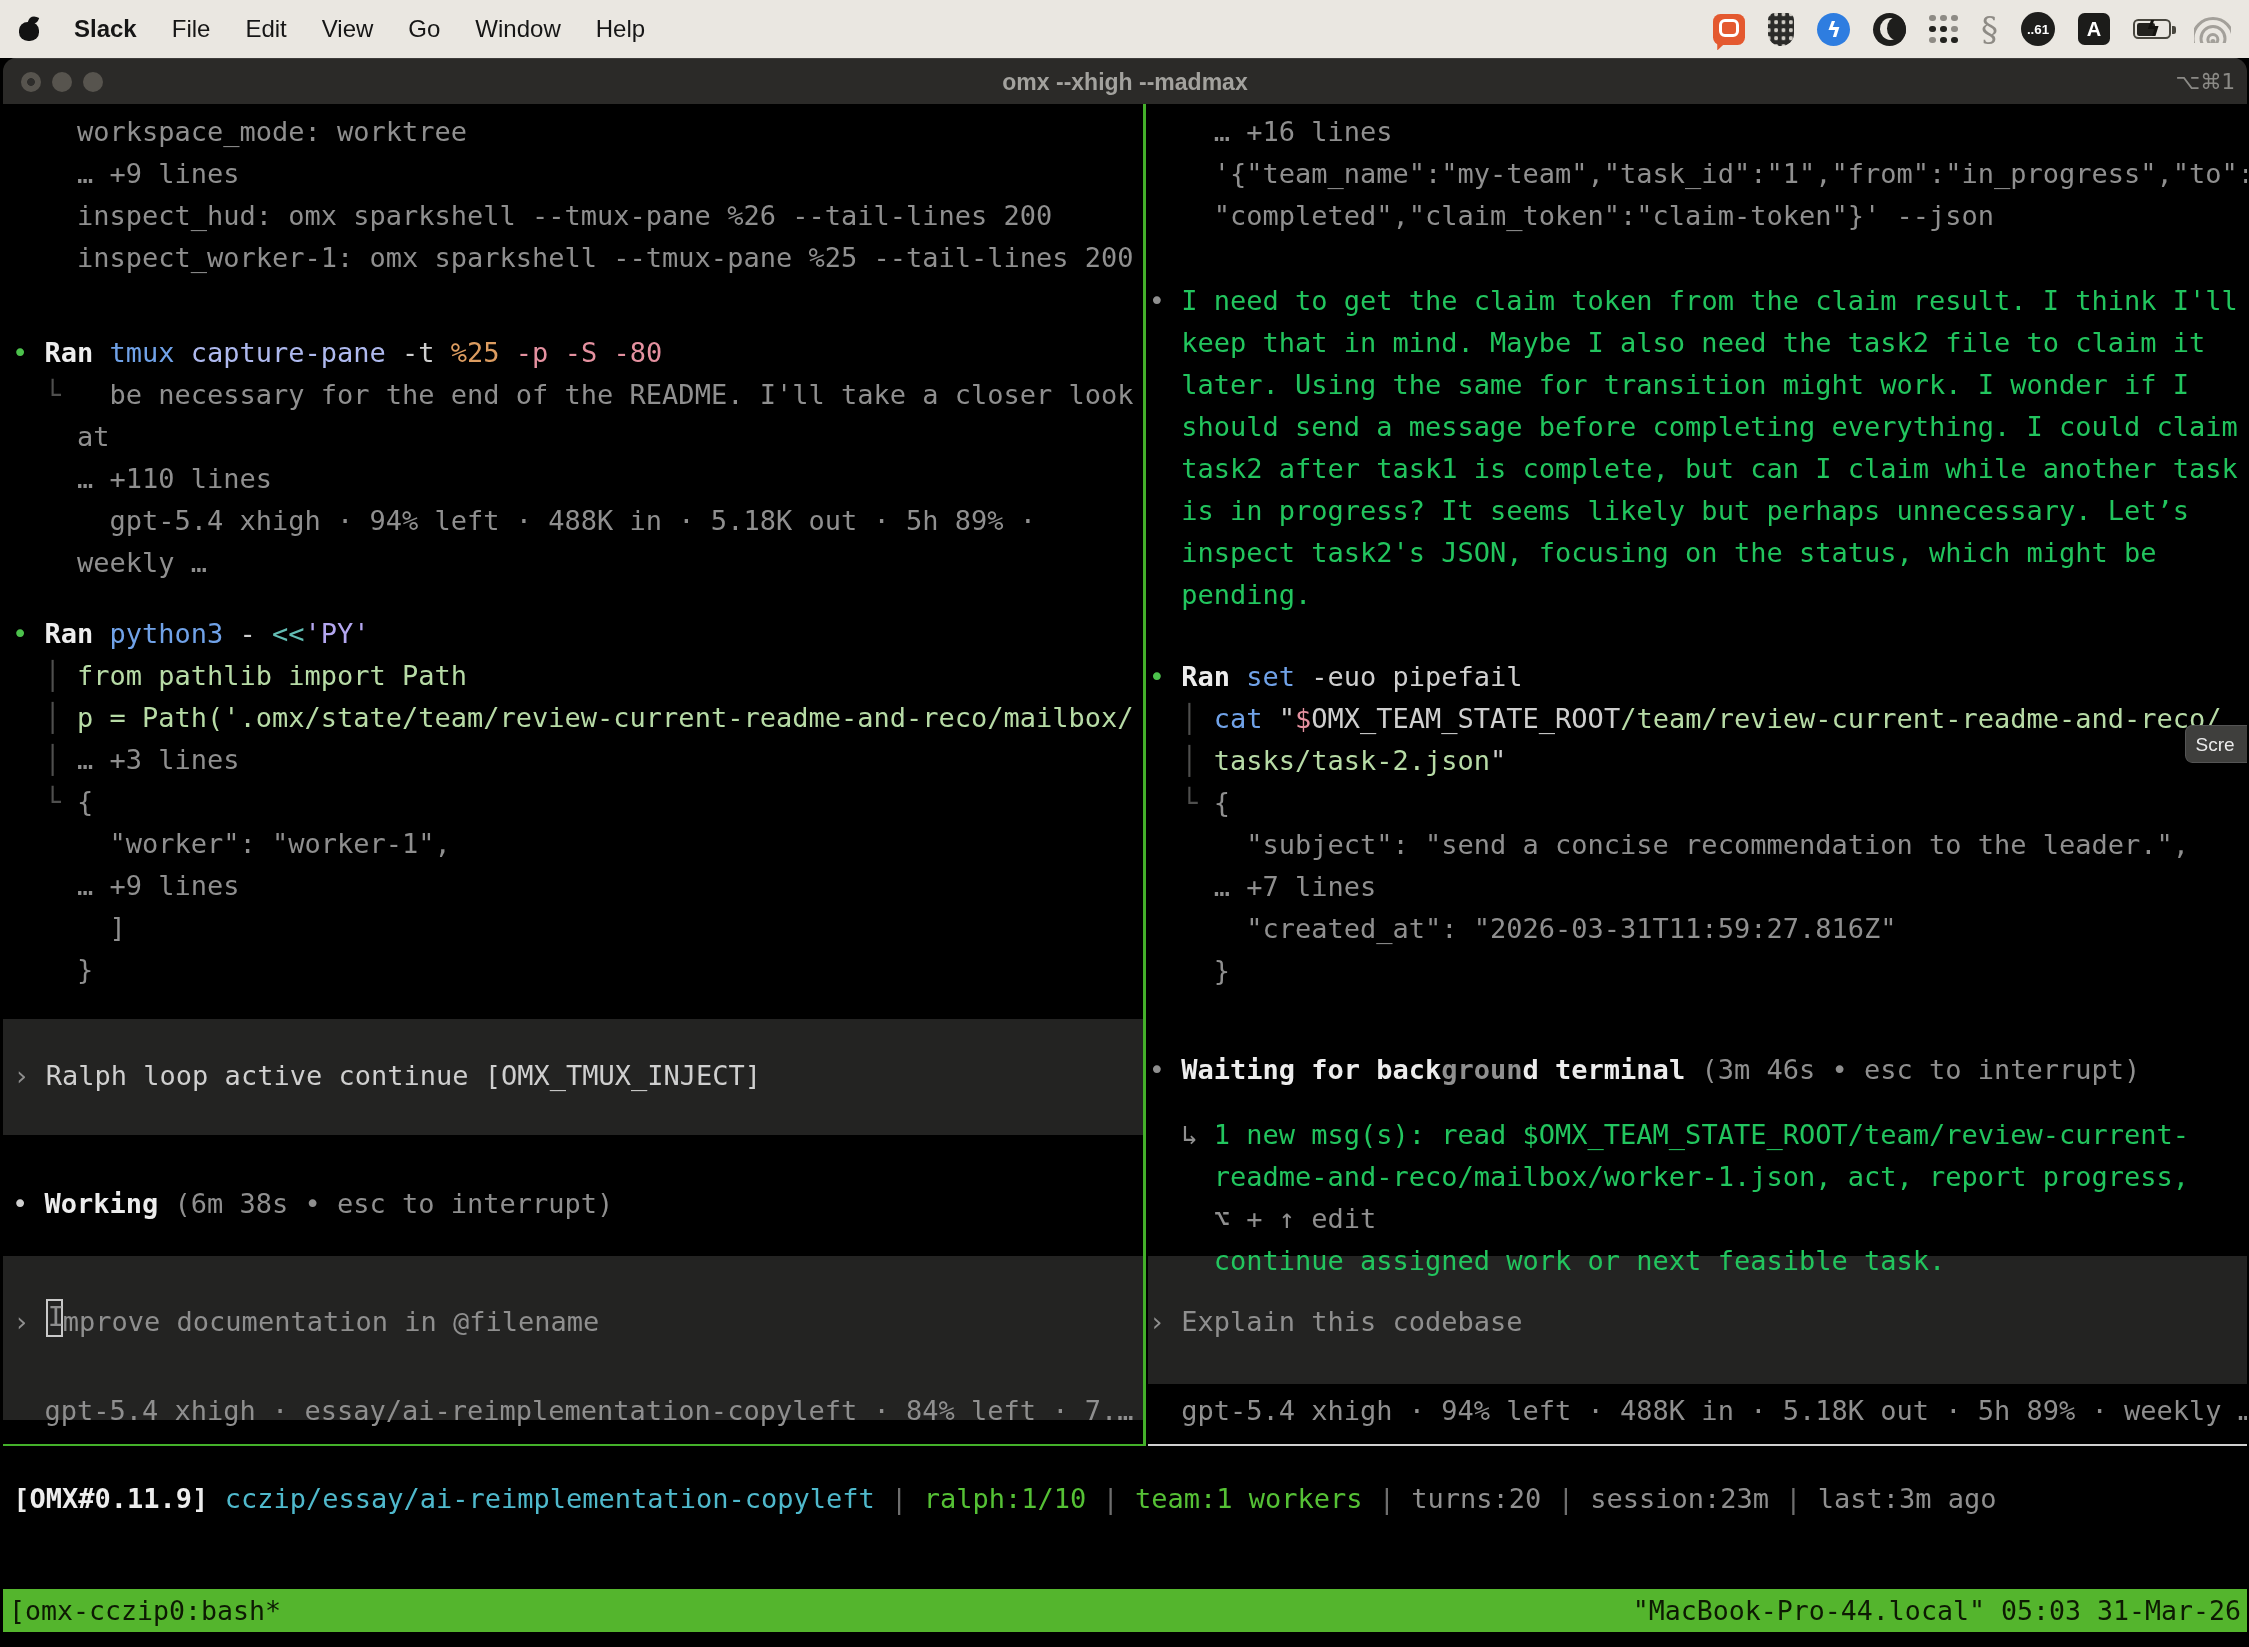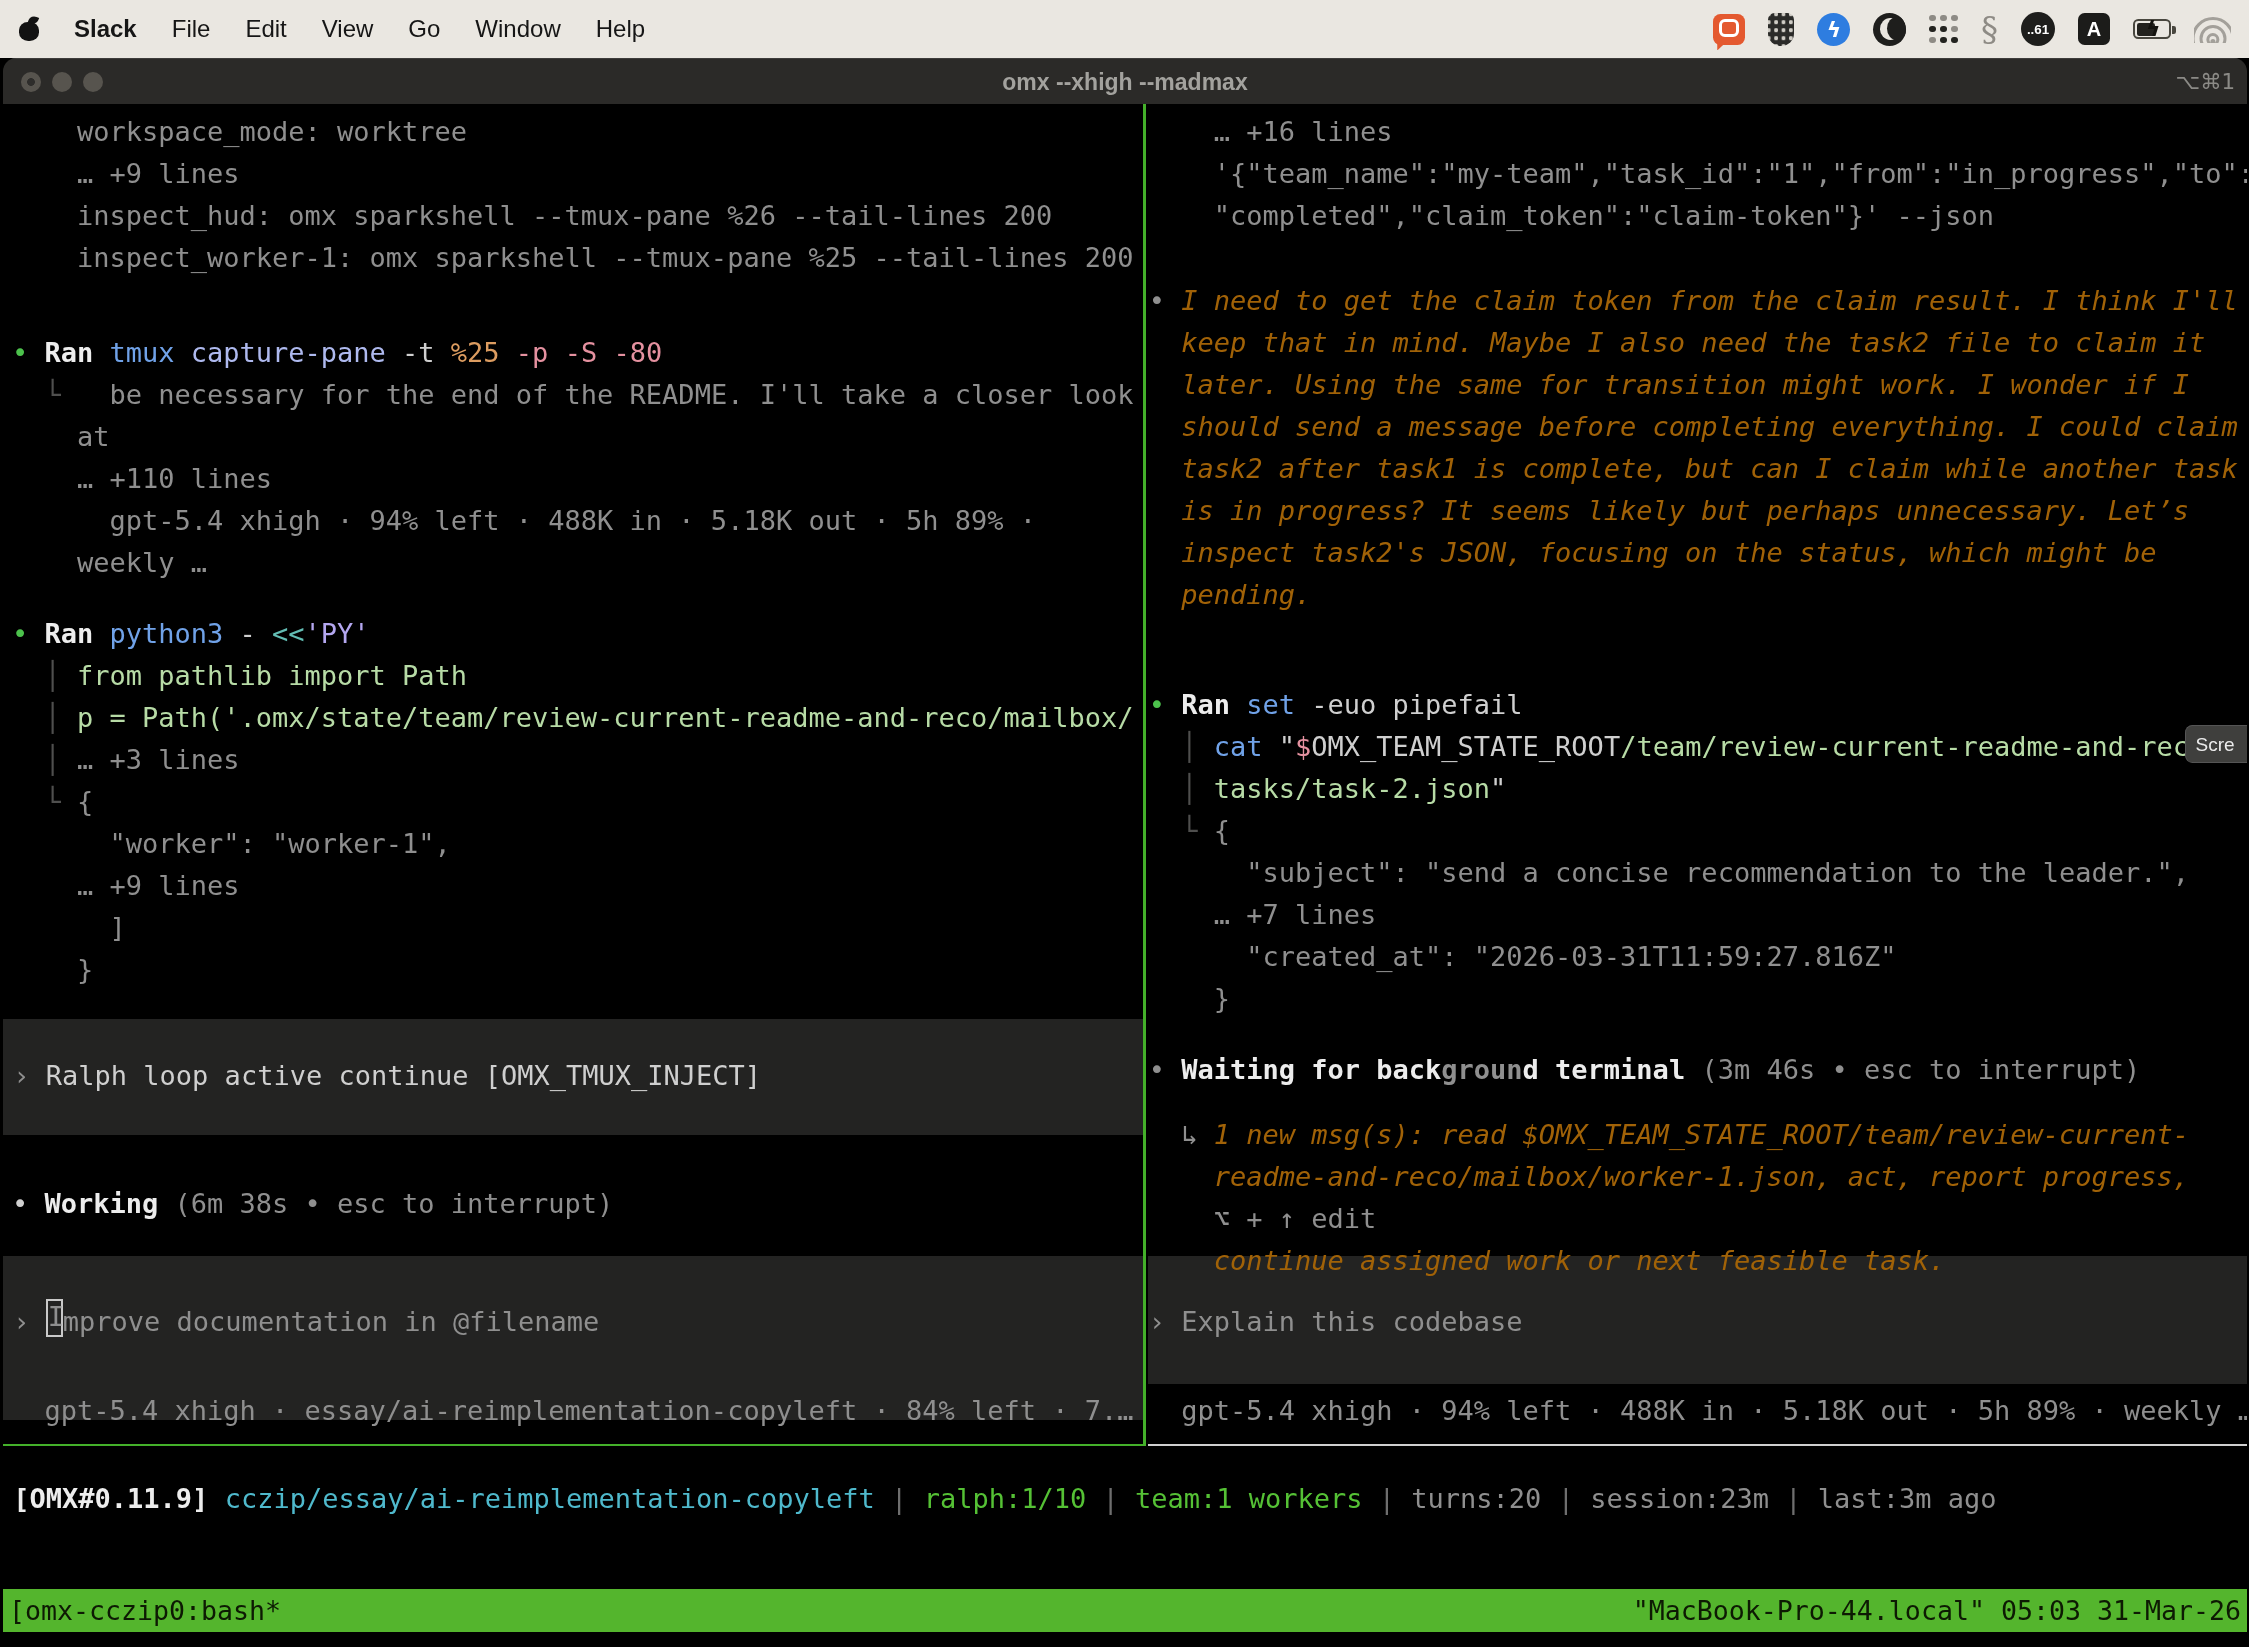--- a/index.html
+++ b/index.html
@@ -64,21 +64,21 @@
   #right-input-band{top:1152px;height:128px;}
 
   .term-section{position:absolute;font-family:"DejaVu Sans Mono","DejaVu Sans",monospace;font-size:27px;}
   .tline{height:42px;line-height:42px;white-space:pre;}
   .term-font{font-family:"DejaVu Sans Mono","DejaVu Sans",monospace;font-size:27px;}
 
   
   .g{color:#8f8f8f;} .gd{color:#4f4f4e;} .w{color:#ededed;font-weight:bold;}
   .wn{color:#cfcfcf;} .bl{color:#70a2e8;} .pe{color:#aeb9ee;} .or{color:#dc9c60;}
   .pk{color:#e591a0;} .te{color:#63bdb4;} .la{color:#b4a7f0;} .gr{color:#b7dba6;}
-  .gb{color:#4cc24c;} .it{color:#a16207;font-style:italic;text-align:right;}
+  .gb{color:#4cc24c;} .it{color:#22c55e;text-align:right;}
   .cy{color:#4fb9cc;} .gn{color:#55c135;} .sep{color:#6e6e6e;} .sh{color:#8f8f8f;font-weight:bold;}
 
   #left-input-line{position:absolute;left:10.3px;top:43px;}
   .cursor{display:inline-block;box-sizing:border-box;width:17px;height:38px;border:2.2px solid #c9c9c9;
     vertical-align:text-bottom;line-height:32px;text-align:center;color:#8f8f8f;}
 
   
   #tooltip{position:absolute;right:0;top:667px;height:38px;min-width:62px;background:#3f3f3d;border:0.7px solid #555;border-right:none;
     border-radius:7.4px 0 0 7.4px;color:#ebebeb;font-family:"Liberation Sans",sans-serif;font-size:19px;line-height:38px;
     padding-left:9.6px;box-sizing:border-box;overflow:hidden;}
@@ -207,21 +207,21 @@
         <div class="term-section" style="left: 0.7px; top: 176px;">
           <div class="tline"><span class="g">• </span><span class="it">I need to get the claim token from the claim result. I think I'll</span></div>
           <div class="tline"><span class="it">  keep that in mind. Maybe I also need the task2 file to claim it</span></div>
           <div class="tline"><span class="it">  later. Using the same for transition might work. I wonder if I</span></div>
           <div class="tline"><span class="it">  should send a message before completing everything. I could claim</span></div>
           <div class="tline"><span class="it">  task2 after task1 is complete, but can I claim while another task</span></div>
           <div class="tline"><span class="it">  is in progress? It seems likely but perhaps unnecessary. Let’s</span></div>
           <div class="tline"><span class="it">  inspect task2's JSON, focusing on the status, which might be</span></div>
           <div class="tline"><span class="it">  pending.</span></div>
         </div>
-        <div class="term-section" style="left: 0.7px; top: 580px;">
+        <div class="term-section" style="left: 0.7px; top: 552px;">
           <div class="tline"><span class="gb">• </span><span class="w">Ran </span><span class="bl">set </span><span class="wn">-euo pipefail</span></div>
           <div class="tline"><span class="gd">  │ </span><span class="bl">cat </span><span class="wn">"</span><span class="pk">$</span><span class="wn">OMX_TEAM_STATE_ROOT</span><span class="gr">/team/review-current-readme-and-reco/</span></div>
           <div class="tline"><span class="gd">  │ </span><span class="gr">tasks/task-2.json</span><span class="wn">"</span></div>
           <div class="tline"><span class="gd">  └ </span><span class="g">{</span></div>
           <div class="tline"><span class="g">      "subject": "send a concise recommendation to the leader.",</span></div>
           <div class="tline"><span class="g">    … +7 lines</span></div>
           <div class="tline"><span class="g">      "created_at": "2026-03-31T11:59:27.816Z"</span></div>
           <div class="tline"><span class="g">    }</span></div>
         </div>
         <div class="term-section" style="left: 0.7px; top: 927px; margin-top: 18px;">

